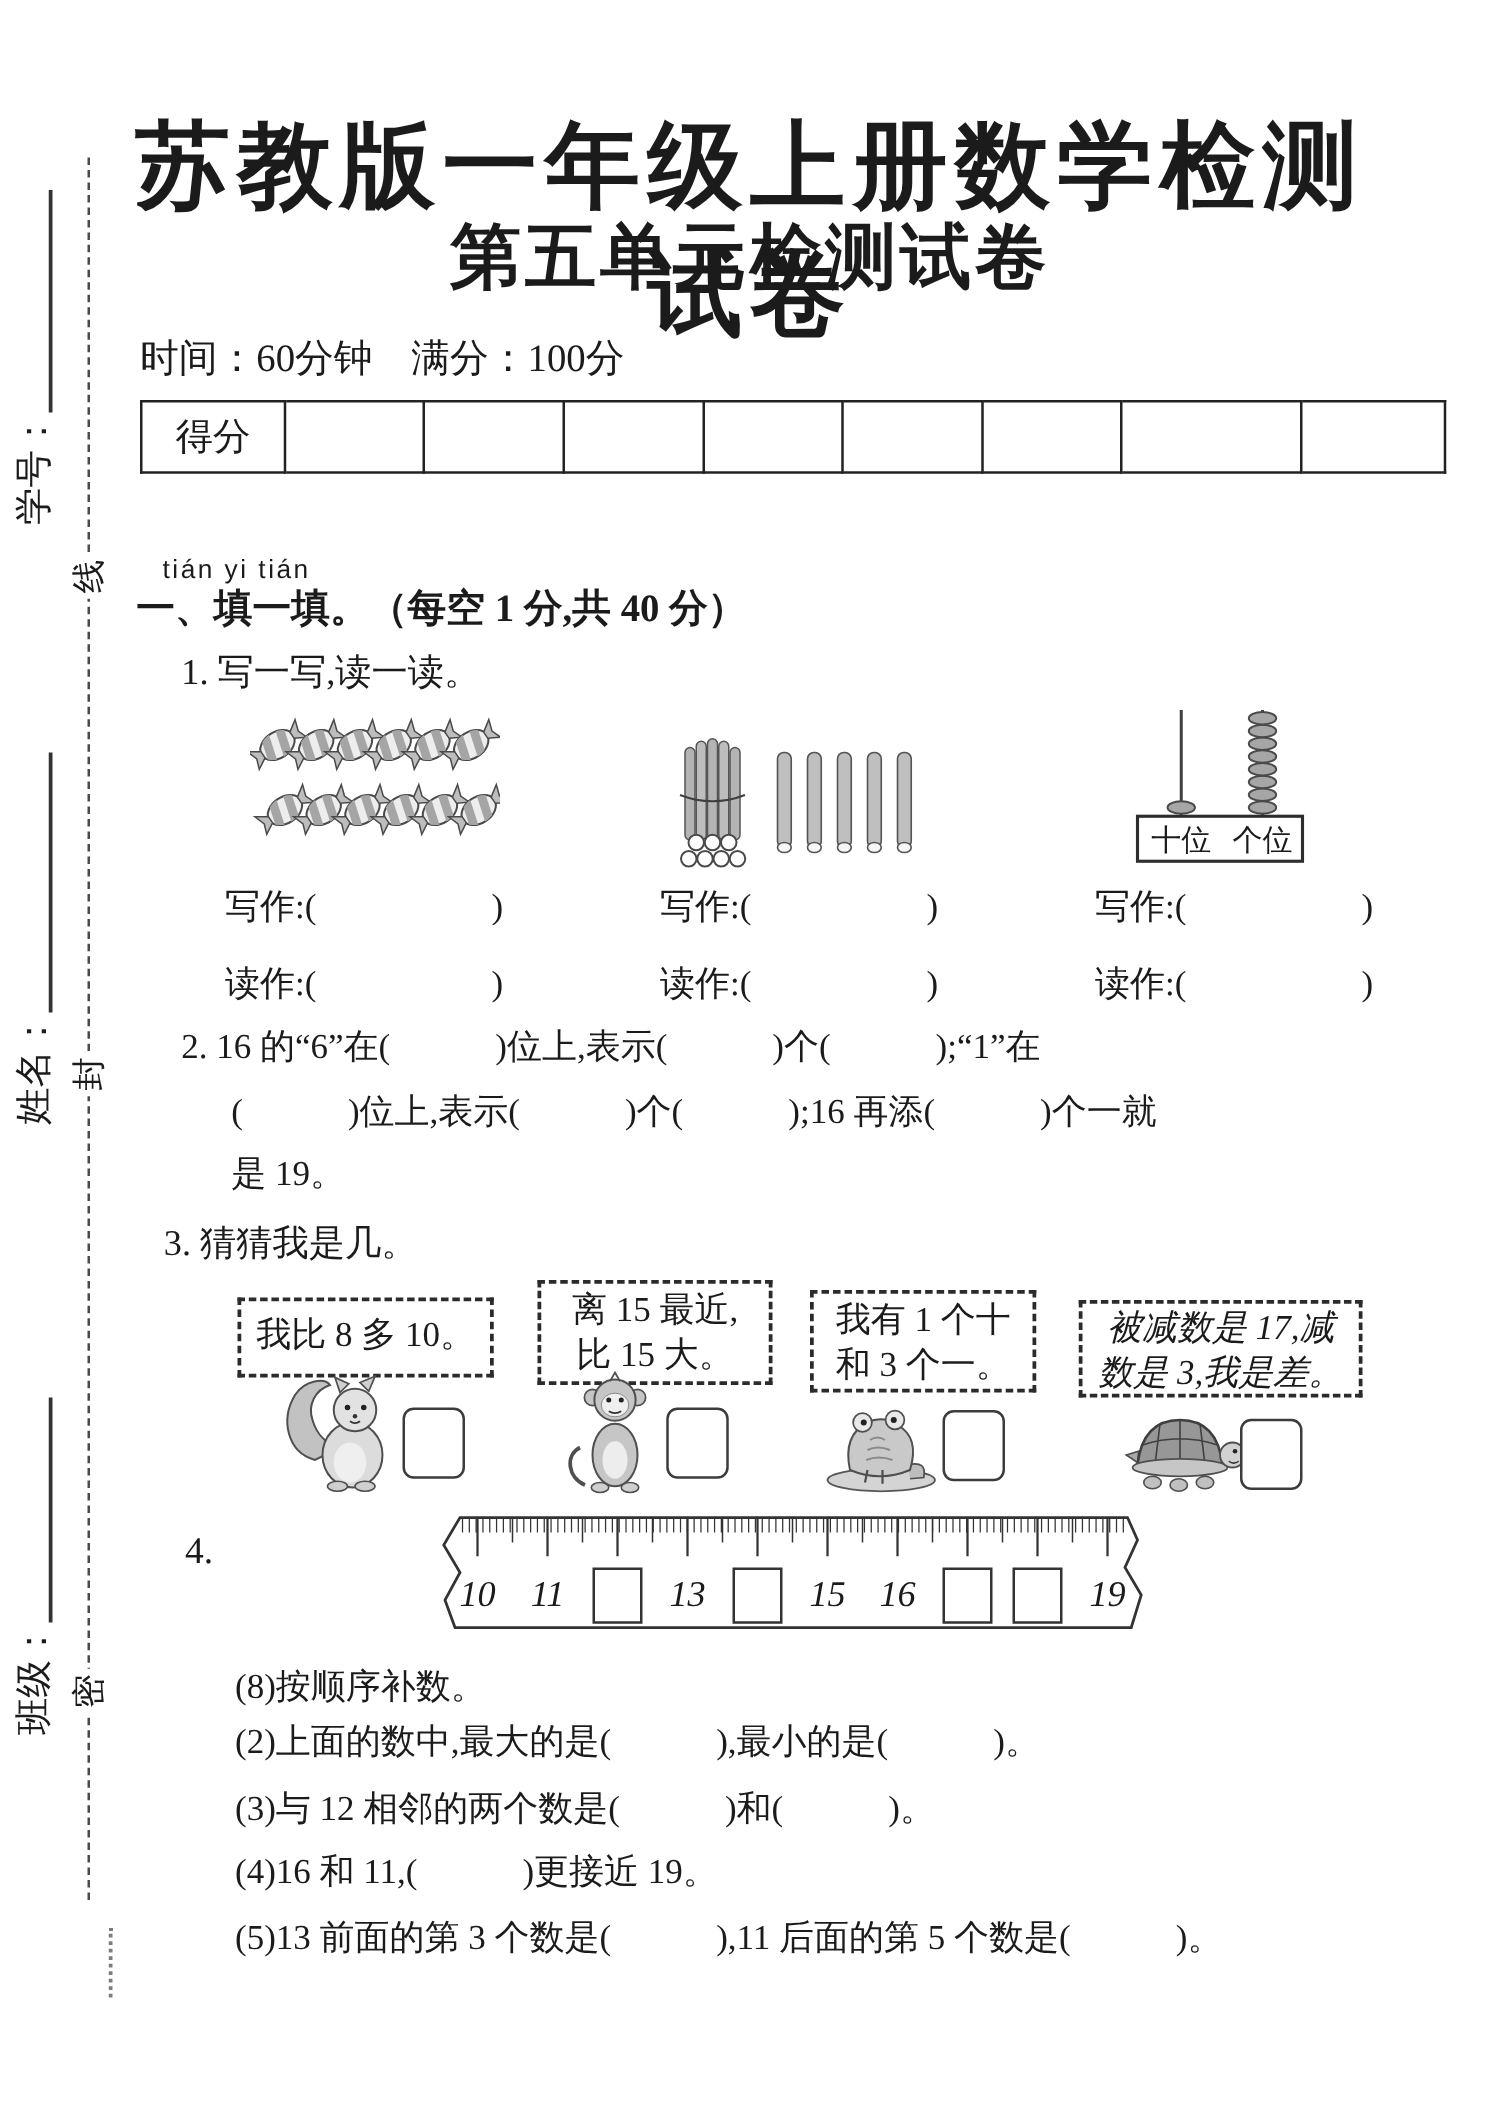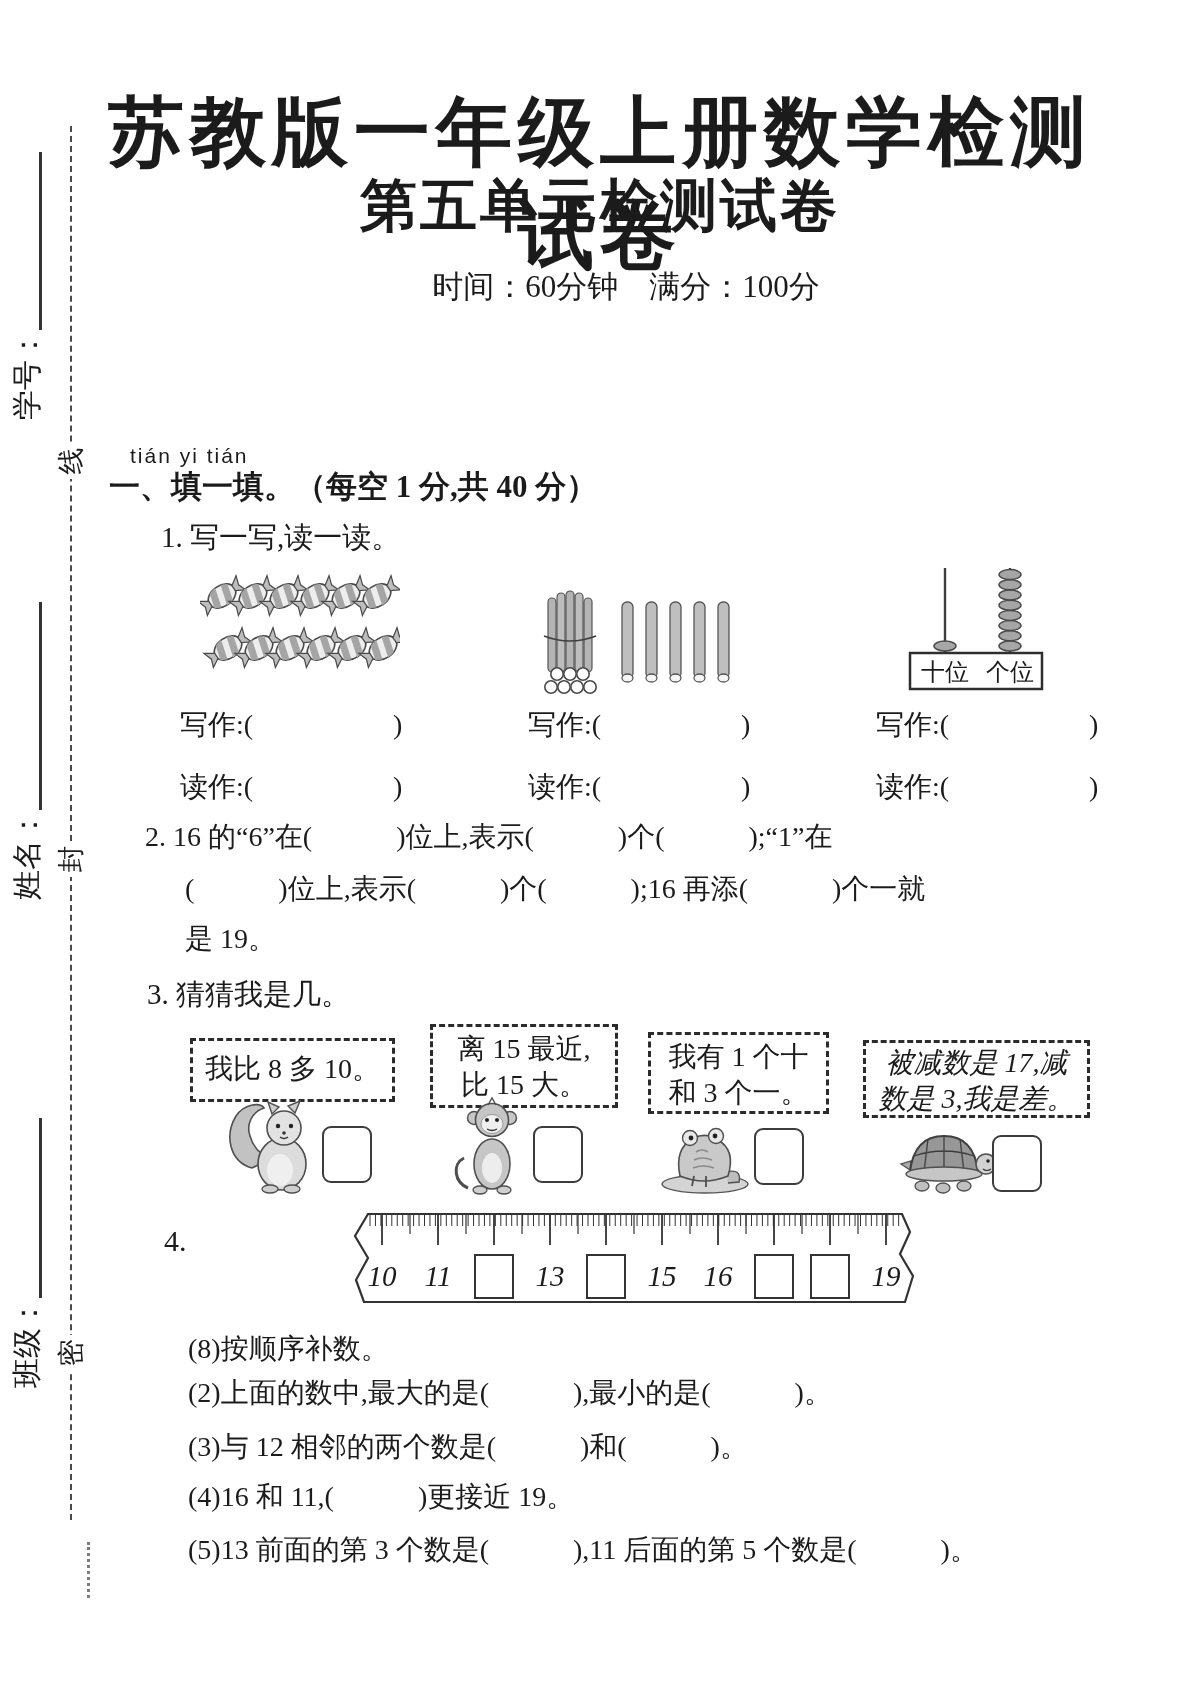--- a/index.html
+++ b/index.html
@@ -7,32 +7,32 @@
     width:1191px;height:1684px;position:relative;background:#ffffff;
     font-family:"Liberation Serif","DejaVu Serif",serif;color:#1b1b1b;
     overflow:hidden;
   }
   .abs{position:absolute;}
   .pre{white-space:pre;}
 
   
   .title1{left:70px;top:82px;width:1060px;text-align:center;font-size:76px;font-weight:700;letter-spacing:6px;}
   .title2{left:70px;top:168px;width:1060px;text-align:center;font-size:57px;font-weight:700;letter-spacing:3px;}
-  .meta{left:112px;top:266px;width:1028px;text-align:center;font-size:31px;}
+  .meta{left:112px;top:266px;width:1028px;text-align:left;font-size:31px;}
 
   
   .score-table{left:112px;top:320px;width:1045px;border-collapse:collapse;table-layout:fixed;}
   .score-table th,.score-table td{border:2.5px solid #222;font-size:30px;font-weight:400;text-align:center;padding:0;}
   .score-table th{height:50px;letter-spacing:4px;}
   .score-table td{height:55px;}
 
   
   .pinyin{left:130px;top:444px;font-size:21px;letter-spacing:2px;font-family:"Liberation Sans","DejaVu Sans",sans-serif;}
   .heading{left:109px;top:466px;font-size:31px;font-weight:700;}
-  .qlabel{font-size:29px;margin-left:16px;}
+  .qlabel{font-size:29px;}
   .bodyline{font-size:28px;}
 
   
   .bubble{border:3px dashed #2b2b2b;background:#fff;text-align:center;font-size:28px;line-height:36px;box-sizing:border-box;}
   .bubble.one{line-height:56px;}
 
   
   .abox{width:50px;height:57px;border:2.5px solid #3c3c3c;border-radius:9px;background:#fff;box-sizing:border-box;}
 
   
@@ -88,20 +88,31 @@
       <col style="width:10.7%">
       <col style="width:10.7%">
       <col style="width:10.7%">
     <col style="width:10.7%">
       <col style="width:10.7%">
       <col style="width:10.7%">
       <col style="width:13.8%">
       <col style="width:11.0%">
   </colgroup>
   <tbody>
+  <tr>
+    <td>得分</td>
+    <td></td>
+    <td></td>
+    <td></td>
+    <td></td>
+    <td></td>
+    <td></td>
+    <td></td>
+    <td></td>
+  </tr>
 </tbody>
   </table>
 
 <div class="abs pinyin">tián yi tián</div>
 <div class="abs heading">一、填一填。（每空 1 分,共 40 分）</div>
 <div class="abs qlabel" style="left:145px;top:518px;">1. 写一写,读一读。</div>
 
 <svg class="abs" style="left:200px;top:566px;" width="200" height="122" viewBox="0 0 200 122">
   <defs>
     <clipPath id="cclip">

